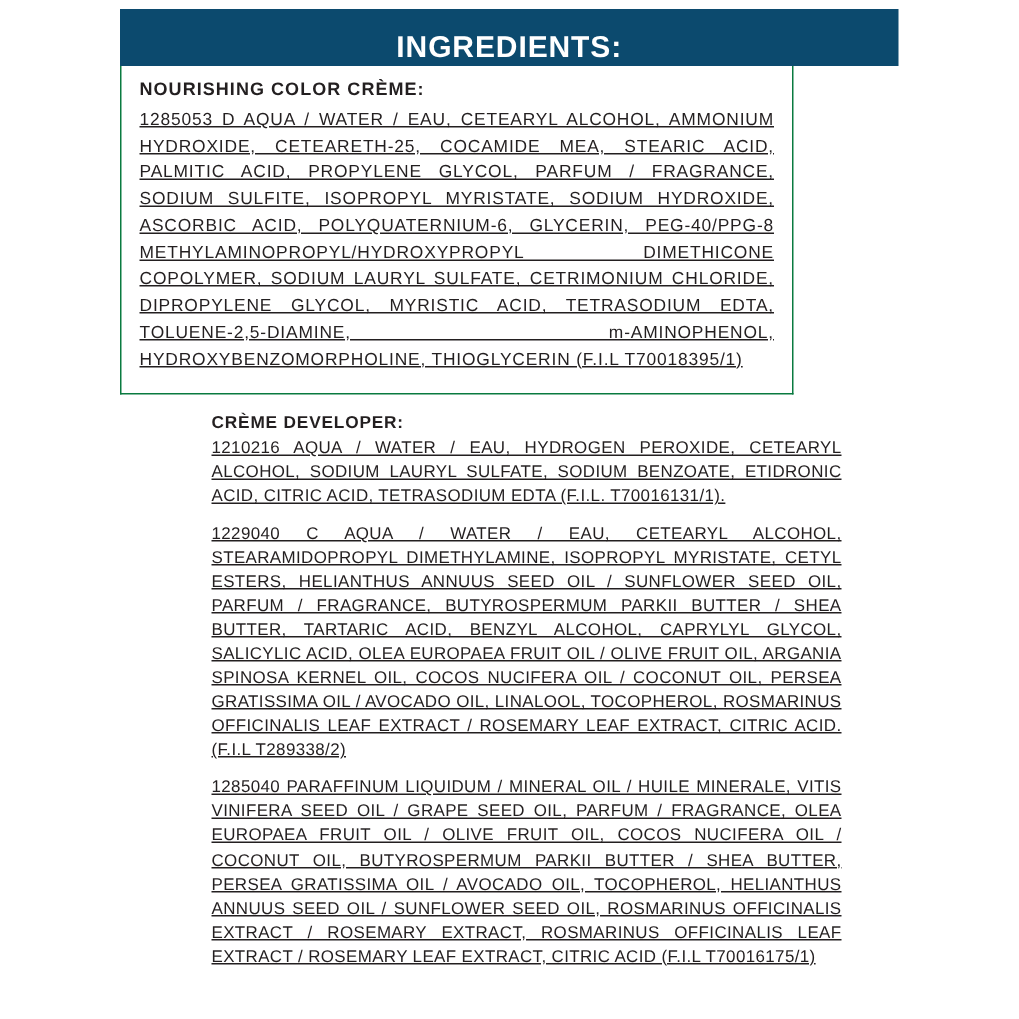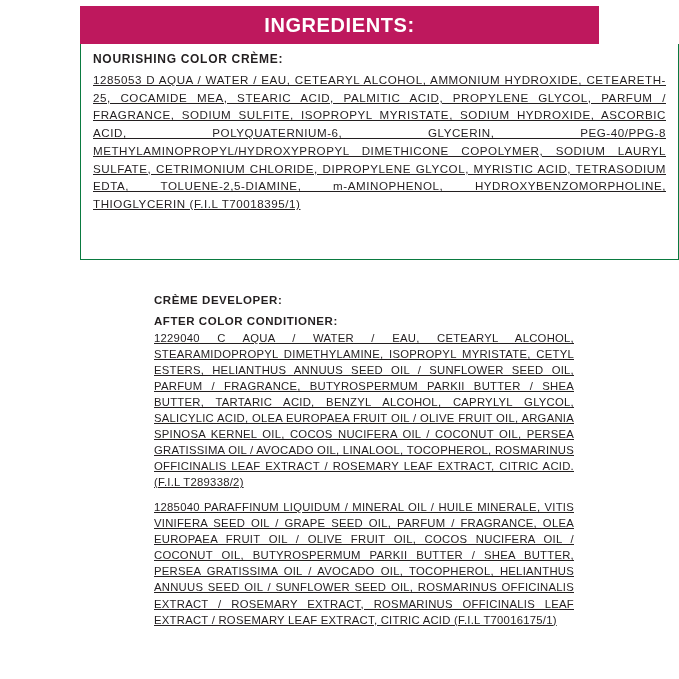--- a/index.html
+++ b/index.html
@@ -22,53 +22,52 @@
     box-sizing: border-box;
   }
 
   
   .header-bar {
     position: absolute;
     left: 80px;
     top: 6px;
     width: 519px;
     height: 38px;
-    background: #be185d;
+    background: #0c4a6e;
     display: flex;
-    align-items: center;
+    align-items: flex-end;
     justify-content: center;
   }
   .header-title {
     color: #ffffff;
     font-size: 20px;
     font-weight: bold;
     letter-spacing: 0.6px;
   }
 
   
   .boxed-block {
     position: absolute;
     left: 80px;
     top: 44px;
-    width: 599px;
+    width: 449px;
     box-sizing: border-box;
     border-left: 1.5px solid #0a7a40;
     border-right: 1.5px solid #0a7a40;
     border-bottom: 1.5px solid #0a7a40;
     padding: 8px 12px 14px 12px;
     min-height: 216px;
   }
 
   
   .lower-area {
     position: absolute;
-    left: 154px;
+    left: 141px;
     top: 276px;
     width: 420px;
-    margin-top: 18px;
   }
 
   .section-title {
     font-size: 11.5px;
     font-weight: bold;
     letter-spacing: 0.55px;
     margin: 0 0 3px 0;
     color: #231f20;
     text-transform: uppercase;
   }
@@ -113,24 +112,24 @@
 
   <div class="boxed-block">
     <div class="section-title">NOURISHING COLOR CRÈME:</div>
     <div class="section-body">1285053 D AQUA / WATER / EAU, CETEARYL ALCOHOL, AMMONIUM HYDROXIDE, CETEARETH-25, COCAMIDE MEA, STEARIC ACID, PALMITIC ACID, PROPYLENE GLYCOL, PARFUM / FRAGRANCE, SODIUM SULFITE, ISOPROPYL MYRISTATE, SODIUM HYDROXIDE, ASCORBIC ACID, POLYQUATERNIUM-6, GLYCERIN, PEG-40/PPG-8 METHYLAMINOPROPYL/HYDROXYPROPYL DIMETHICONE COPOLYMER, SODIUM LAURYL SULFATE, CETRIMONIUM CHLORIDE, DIPROPYLENE GLYCOL, MYRISTIC ACID, TETRASODIUM EDTA, TOLUENE-2,5-DIAMINE, m-AMINOPHENOL, HYDROXYBENZOMORPHOLINE, THIOGLYCERIN (F.I.L T70018395/1)</div>
   </div>
 
   <div class="lower-area">
 
     <div class="block">
       <div class="section-title">CRÈME DEVELOPER:</div>
+      <div class="section-body">1210216 AQUA / WATER / EAU, HYDROGEN PEROXIDE, CETEARYL ALCOHOL, SODIUM LAURYL SULFATE, SODIUM BENZOATE, ETIDRONIC ACID, CITRIC ACID, TETRASODIUM EDTA (F.I.L. T70016131/1).</div>
     </div>
 
     <div class="block">
-      <div class="section-title">AFTER COLOR CONDITIONER:</div>
       <div class="section-body">1229040 C AQUA / WATER / EAU, CETEARYL ALCOHOL, STEARAMIDOPROPYL DIMETHYLAMINE, ISOPROPYL MYRISTATE, CETYL ESTERS, HELIANTHUS ANNUUS SEED OIL / SUNFLOWER SEED OIL, PARFUM / FRAGRANCE, BUTYROSPERMUM PARKII BUTTER / SHEA BUTTER, TARTARIC ACID, BENZYL ALCOHOL, CAPRYLYL GLYCOL, SALICYLIC ACID, OLEA EUROPAEA FRUIT OIL / OLIVE FRUIT OIL, ARGANIA SPINOSA KERNEL OIL, COCOS NUCIFERA OIL / COCONUT OIL, PERSEA GRATISSIMA OIL / AVOCADO OIL, LINALOOL, TOCOPHEROL, ROSMARINUS OFFICINALIS LEAF EXTRACT / ROSEMARY LEAF EXTRACT, CITRIC ACID. (F.I.L T289338/2)</div>
     </div>
 
     <div class="block">
       <div class="section-body">1285040 PARAFFINUM LIQUIDUM / MINERAL OIL / HUILE MINERALE, VITIS VINIFERA SEED OIL / GRAPE SEED OIL, PARFUM / FRAGRANCE, OLEA EUROPAEA FRUIT OIL / OLIVE FRUIT OIL, COCOS NUCIFERA OIL / COCONUT OIL, BUTYROSPERMUM PARKII BUTTER / SHEA BUTTER, PERSEA GRATISSIMA OIL / AVOCADO OIL, TOCOPHEROL, HELIANTHUS ANNUUS SEED OIL / SUNFLOWER SEED OIL, ROSMARINUS OFFICINALIS EXTRACT / ROSEMARY EXTRACT, ROSMARINUS OFFICINALIS LEAF EXTRACT / ROSEMARY LEAF EXTRACT, CITRIC ACID (F.I.L T70016175/1)</div>
     </div>
 
   </div>
 
 </div>

